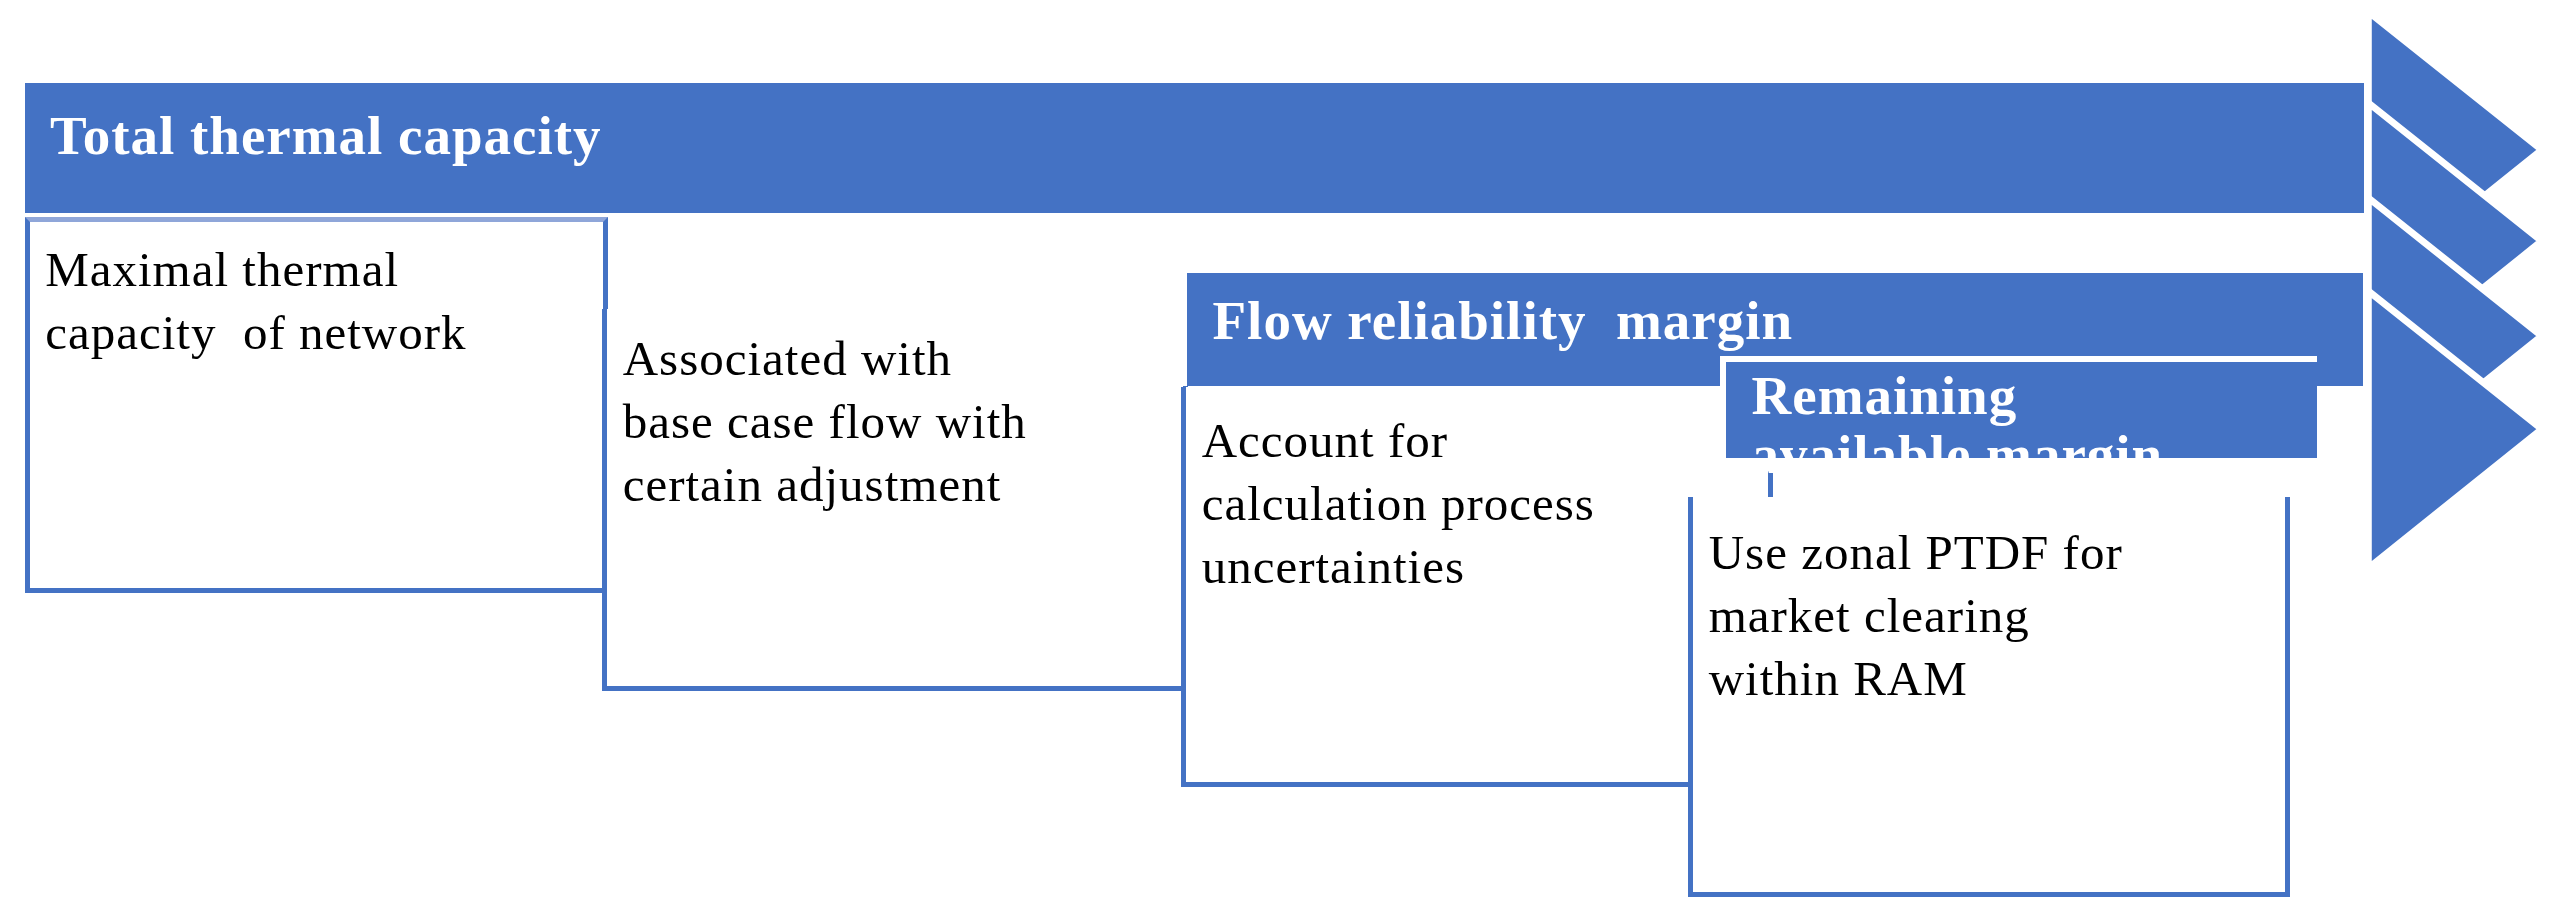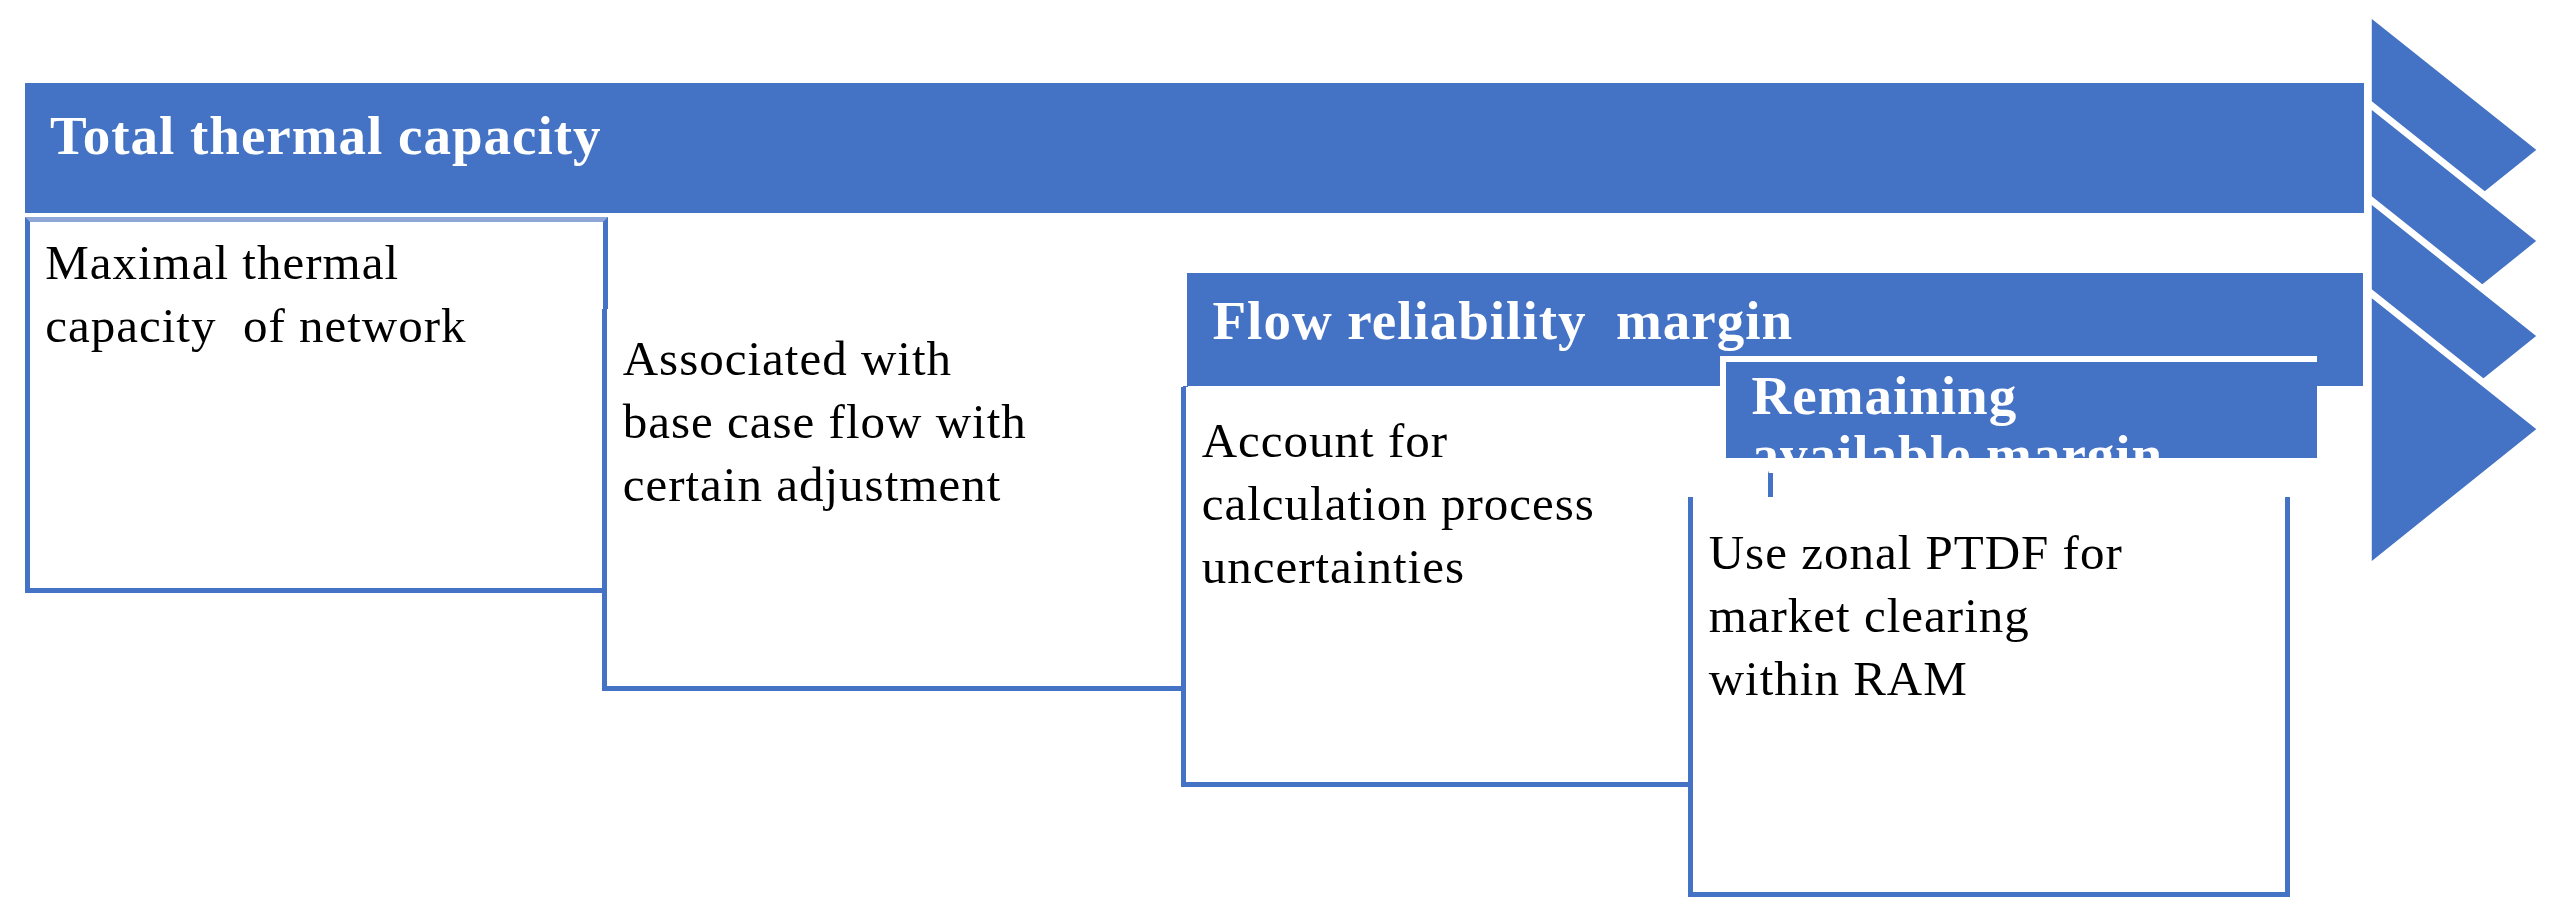--- a/index.html
+++ b/index.html
@@ -50,21 +50,21 @@
     font-size: 49px;
     line-height: 63px;
     letter-spacing: 1px;
     padding: 0 9.8px 0 15.7px;
     white-space: pre-wrap;
   }
   #body1 { left: 24.5px;   top: 217px; width: 583px; height: 376px; border-top-color: #8fa6d9; }
   #body2 { left: 602px;  top: 309px; width: 586px; height: 382px; }
   #body3 { left: 1181px; top: 387px; width: 592px; height: 400px; }
   #body4 { left: 1688px; top: 497px; width: 602px; height: 400px; }
-  #body1 .body-text { padding-top: 9px; }
+  #body1 .body-text { padding-top: 16px; }
   #body2 .body-text { padding-top: 17.6px; }
   #body3 .body-text { padding-top: 22px; }
   #body4 .body-text { padding-top: 23.5px; }
   
   .arrows {
     position: absolute;
     left: 0; top: 0;
     width: 2576px; height: 913px;
     z-index: 3;
     pointer-events: none;

